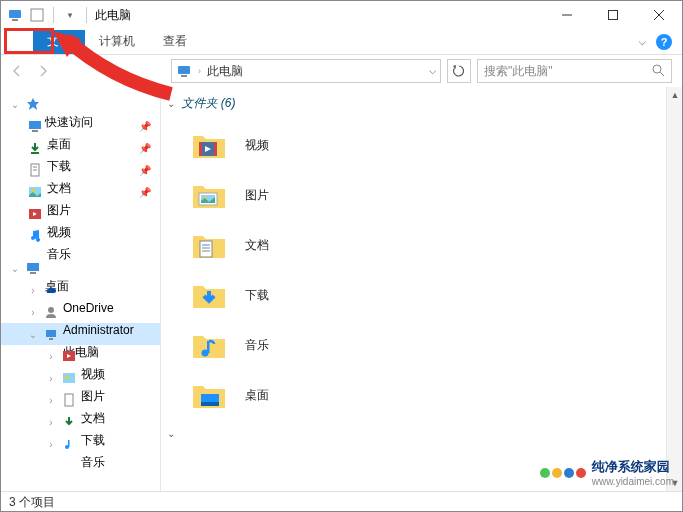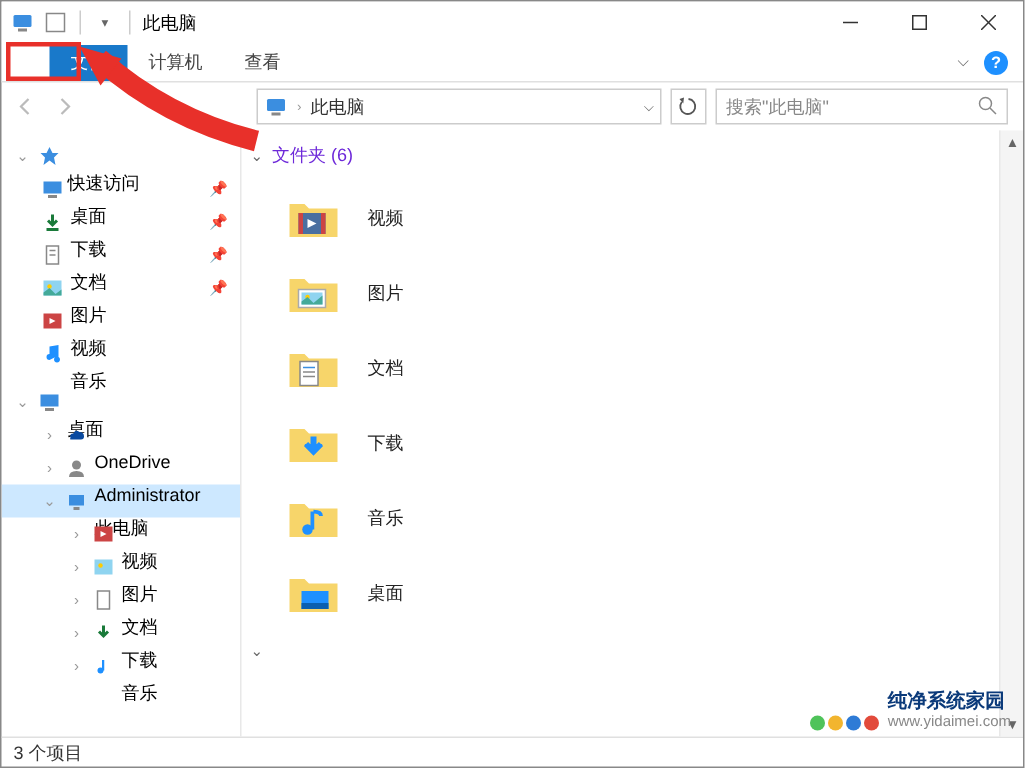--- a/index.html
+++ b/index.html
@@ -55,30 +55,30 @@
 .tree-item.sel { background:#cde8ff; }
 .tree-expand { width:12px; color:#999; font-size:10px; display:inline-block; text-align:center; }
 .tree-icon { width:16px; height:16px; display:flex; align-items:center; justify-content:center; }
 .tree-label { color:#000000;margin-top:36px; }
 .pin { margin-left:auto; margin-right:8px; color:#888; font-size:10px; }
 .spacer { height:10px; }
 
 
 .group-header { display:flex; align-items:center; gap:6px; padding:8px 0 8px 6px; color:#1a5fb4; }
 .group-expand { color:#666; font-size:10px; }
-.group-title { color:#6d28d9; }
+.group-title { color:#0c4a6e;font-style:italic; }
 .item-row { display:flex; align-items:center; height:50px; padding-left:30px; gap:18px; }
 .item-icon { width:36px; height:36px; display:flex; align-items:center; justify-content:center; }
 .item-label { color:#222; font-size:12px; }
 
 
 .status-bar { height:22px; border-top:1px solid #e0e0e0; display:flex; align-items:center; padding:0 8px; color:#333; }
 
 
-.watermark { position:absolute; right:8px; bottom:24px; display:flex; align-items:flex-end; gap:6px; pointer-events:none;margin-top:27px; }
+.watermark { position:absolute; right:8px; bottom:24px; display:flex; align-items:center; gap:6px; pointer-events:none;margin-top:27px; }
 .wm-logo { display:flex; gap:2px; }
 .wm-dot { width:10px; height:10px; border-radius:50%; }
 .wm-text { font-size:13px; font-weight:bold; color:#0b3a7a; }
 .wm-url { font-size:10px; color:#888; }
 
 
 .folder-svg { width:36px; height:30px; }
 </style>
 </head>
 <body>

